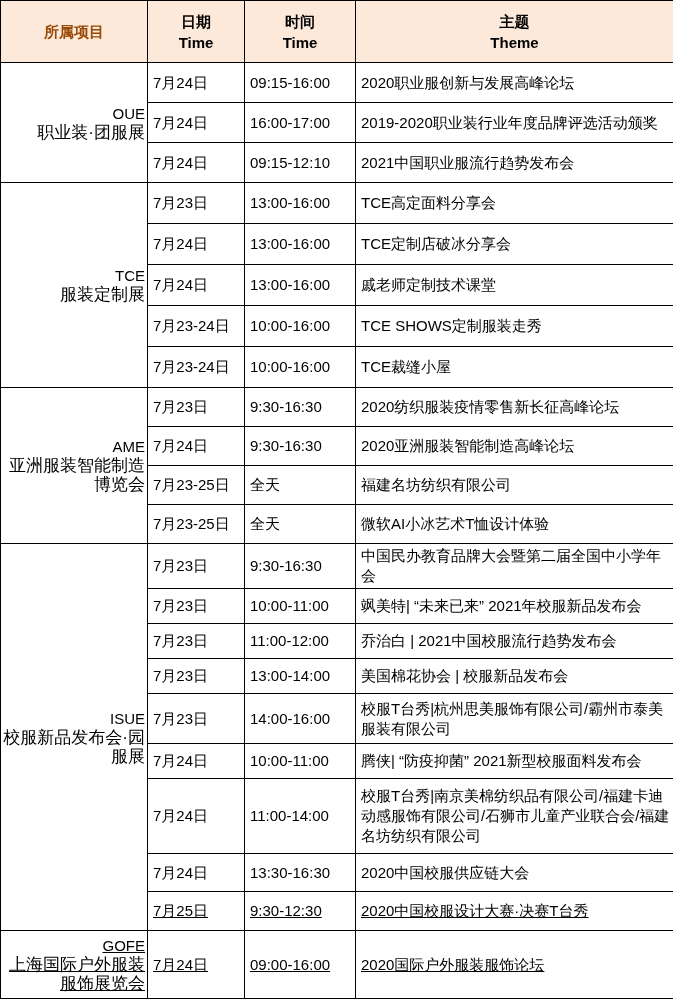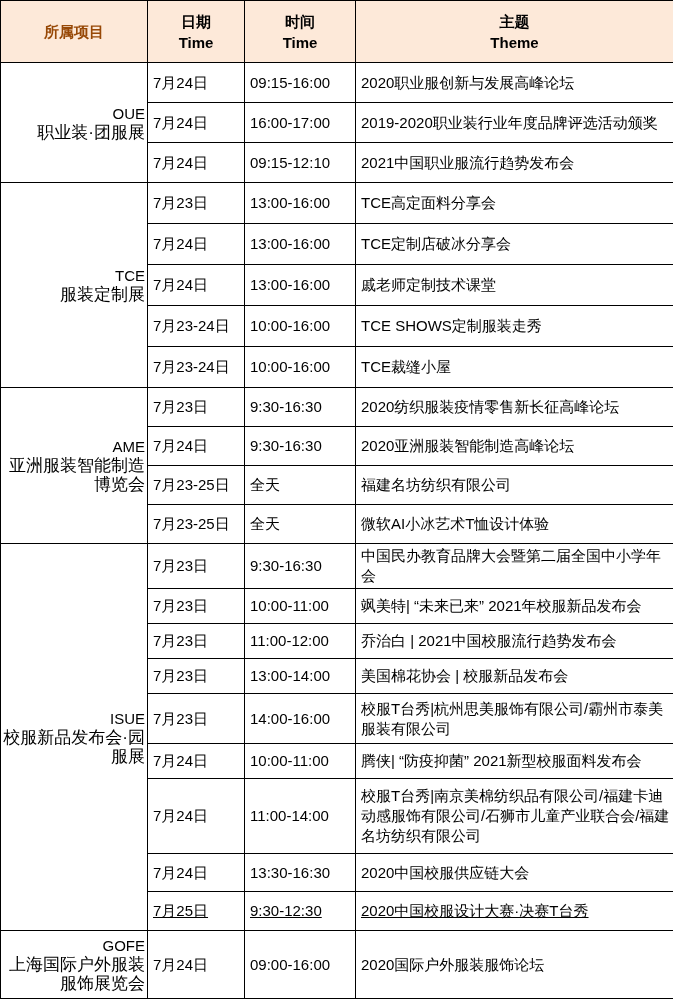--- a/index.html
+++ b/index.html
@@ -60,21 +60,21 @@
   
   tr.rh-oue{height:40px;}
   tr.rh-tce{height:41px;}
   tr.rh-ame{height:39px;}
   tr.rh-isue-2l{height:45px;}
   tr.rh-isue{height:35px;}
   tr.rh-isue-2lb{height:50px;}
   tr.rh-isue-3l{height:75px;}
   tr.rh-isue-s8{height:38px;}
   tr.rh-isue-s9{height:39px;text-decoration:underline;}
-  tr.rh-gofe{height:68px;}
+  tr.rh-gofe{height:68px;text-decoration:underline;}
 </style>
 </head>
 <body>
 
 <table class="schedule">
   <colgroup>
     <col class="c-project">
       <col class="c-date">
       <col class="c-time">
       <col class="c-theme">

